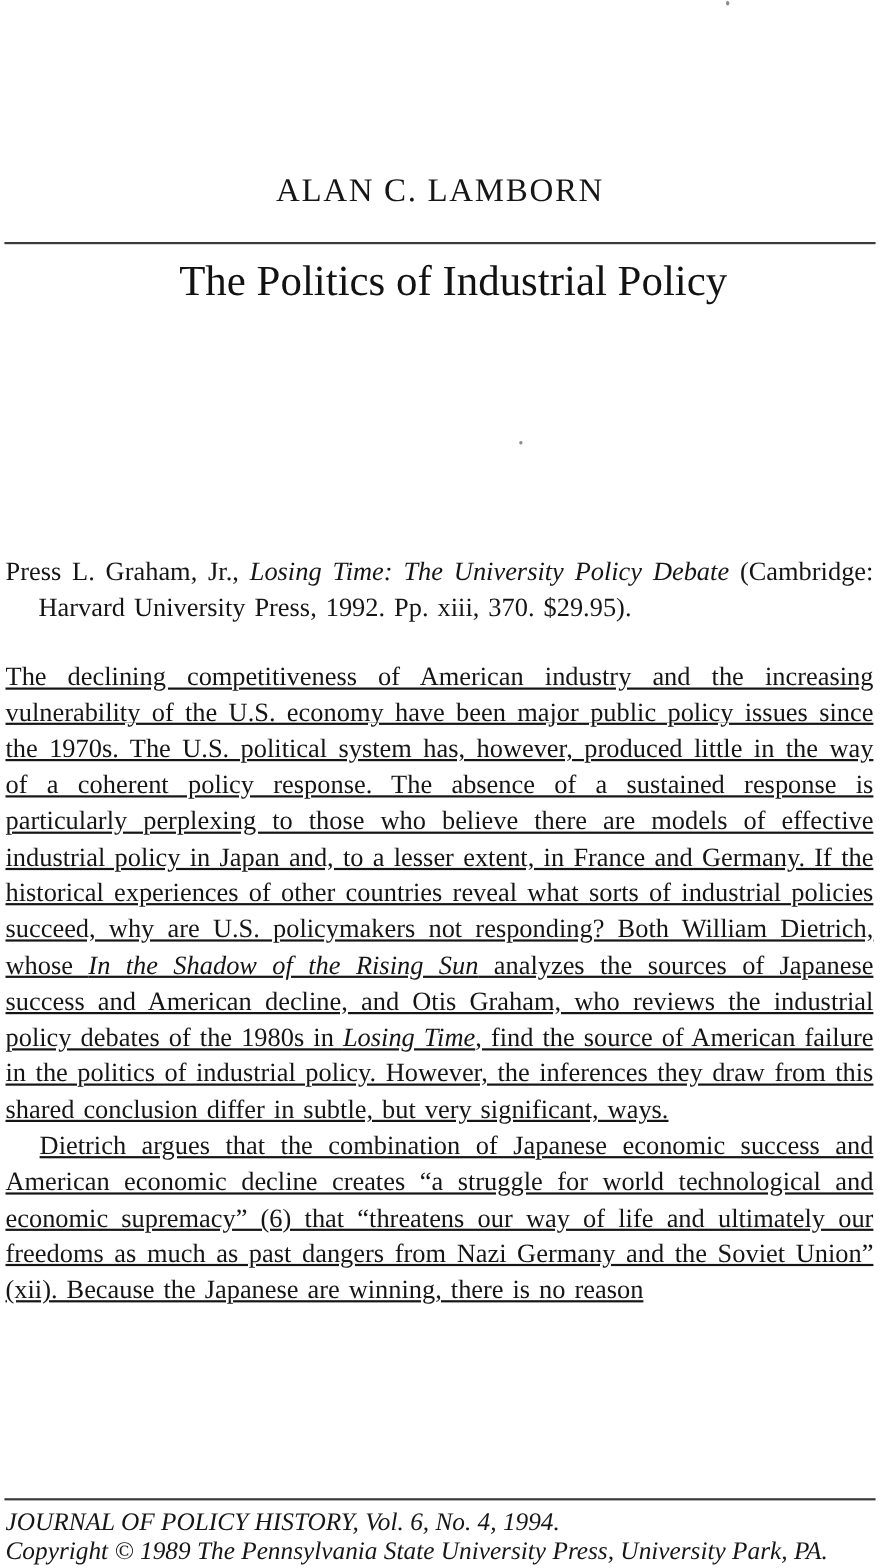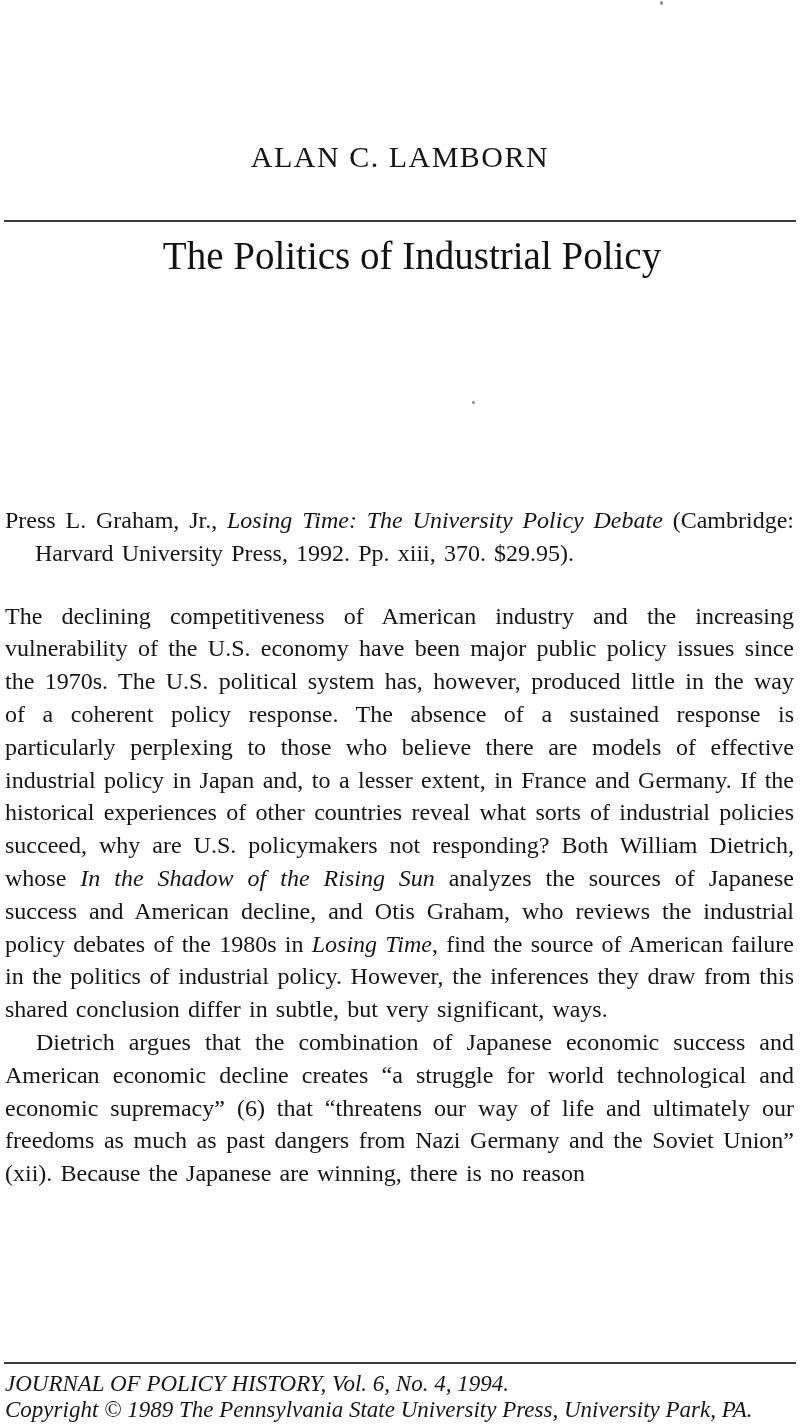--- a/index.html
+++ b/index.html
@@ -11,21 +11,21 @@
     position: relative;
     width: 800px;
     height: 1425px;
     background: #ffffff;
     color: #151515;
     font-family: "Liberation Serif", serif;
     overflow: hidden;
   }
   .author {
     position: absolute;
-    top: 140px;
+    top: 157px;
     left: 0;
     width: 100%;
     text-align: center;
     font-size: 30px;
     letter-spacing: 1.5px;
     color: #161616;
     white-space: nowrap;
   }
   .rule {
     position: absolute;
@@ -59,20 +59,21 @@
     word-spacing: 0.09em;
   }
   .citation {
     margin: 0 0 33px 0;
     padding-left: 30px;
     text-indent: -30px;
   }
   .citation-2 { margin-bottom: 30px; }
   .para {
     margin: 0;
+    text-decoration: underline;
   }
   .para-indent {
     text-indent: 31px;
   }
   em { font-style: italic; }
   .footer {
     position: absolute;
     top: 1371px;
     left: 5px;
     right: 6px;

